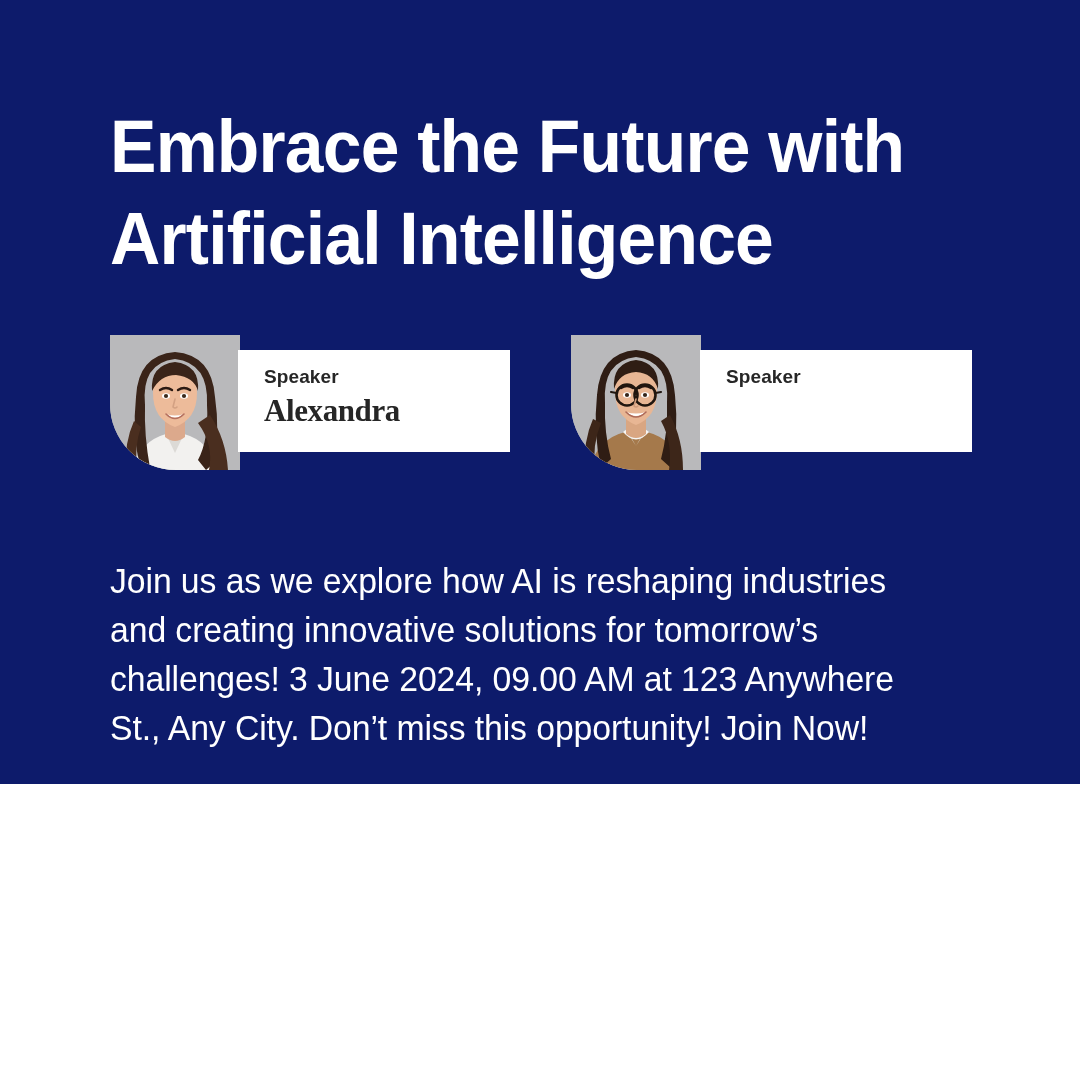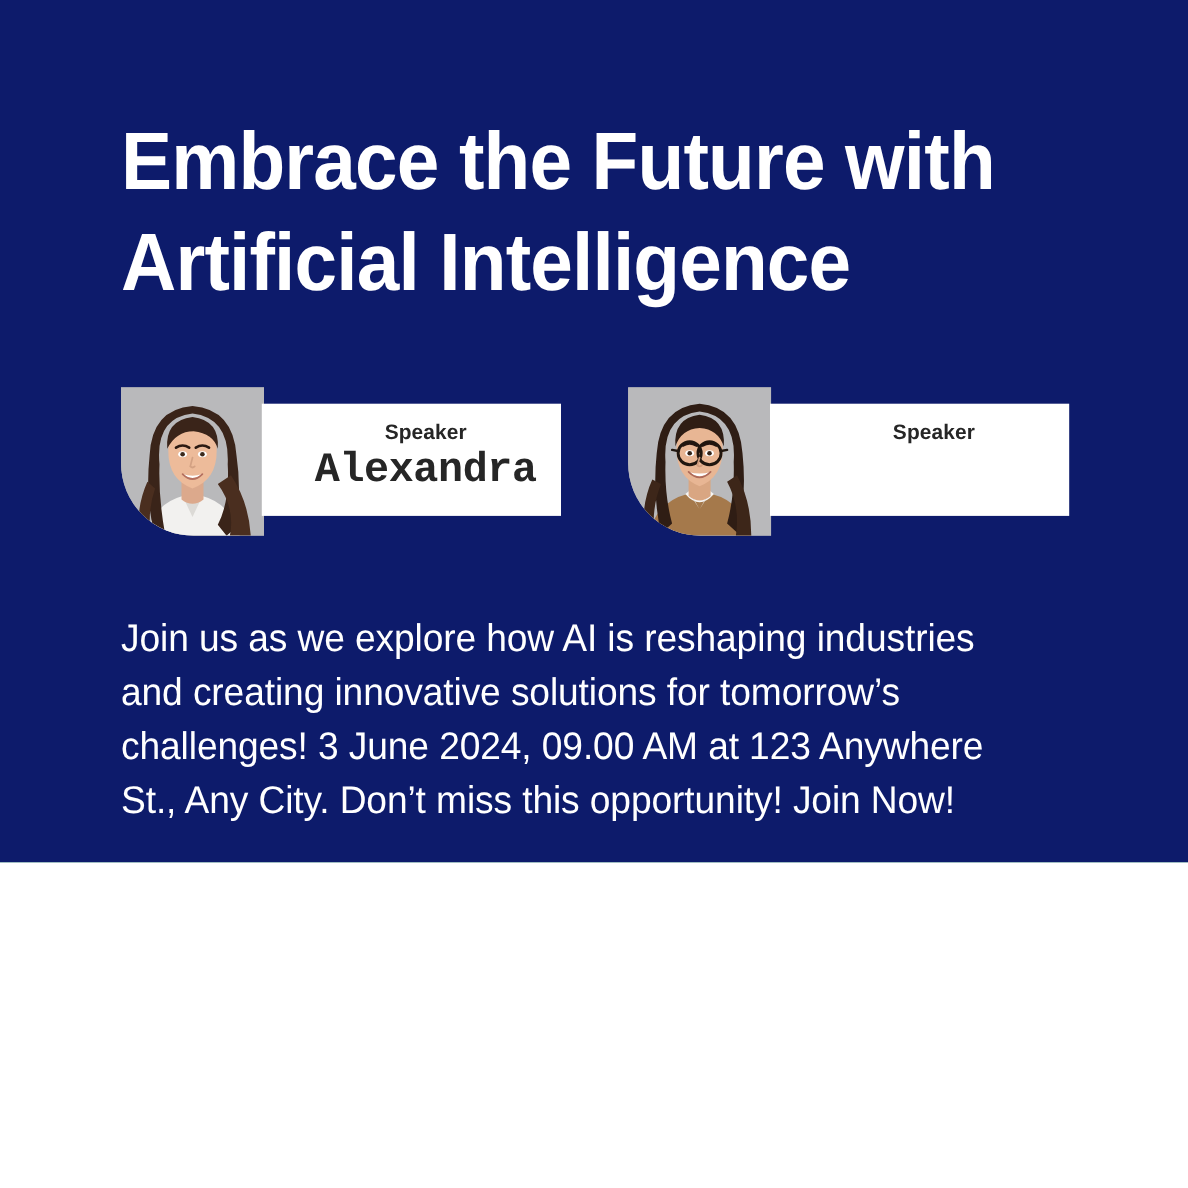--- a/index.html
+++ b/index.html
@@ -44,24 +44,23 @@
     letter-spacing: -0.8px;
     transform: scaleX(0.94);
     transform-origin: left top;
     white-space: pre-line;
   }
 
   
   .speakers {
     position: absolute;
     left: 110px;
-    top: 352px;
+    top: 335px;
     width: 862px;
     height: 135px;
-    text-align: center;
   }
 
   .speaker-card {
     position: absolute;
     top: 0;
     height: 135px;
   }
   .speaker-card.card-0 { left: 0px;   width: 400px; }
   .speaker-card.card-1 { left: 461px; width: 401px; }
 
@@ -94,22 +93,22 @@
 
   .speaker-role {
     font-family: "Liberation Sans", sans-serif;
     font-size: 19px;
     font-weight: 700;
     color: #262626;
     letter-spacing: 0.1px;
     line-height: 22px;
   }
   .speaker-name {
-    font-family: Liberation Mono, monospace;
-    font-size: 38px;
+    font-family: Liberation Serif, serif;
+    font-size: 31px;
     font-weight: 700;
     color: #262626;
     letter-spacing: -0.4px;
     line-height: 44px;
     margin-top: 1px;
     white-space: nowrap;
   }
 
   
   .body-copy {

